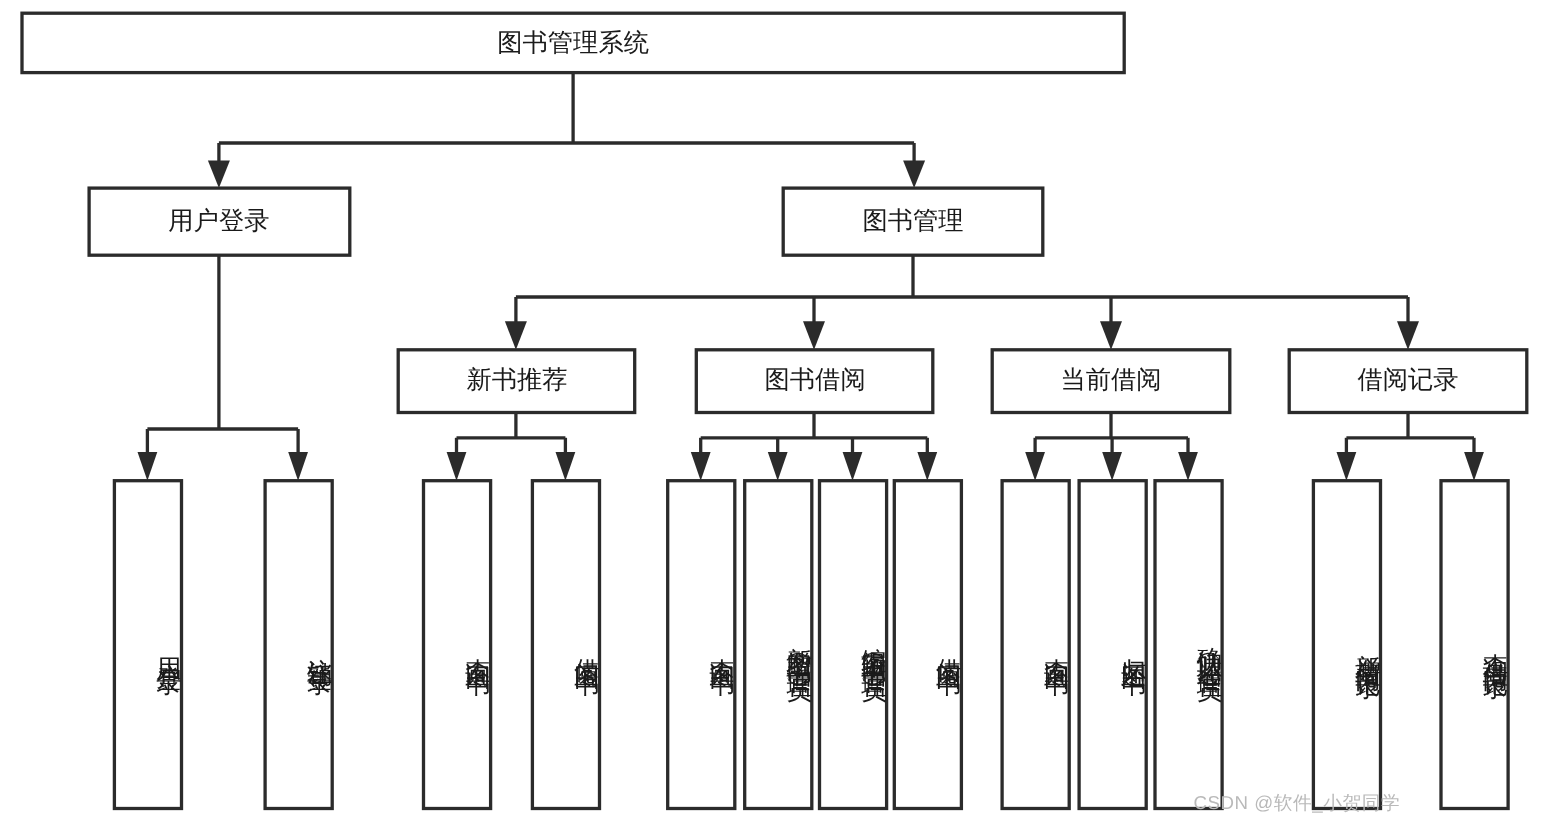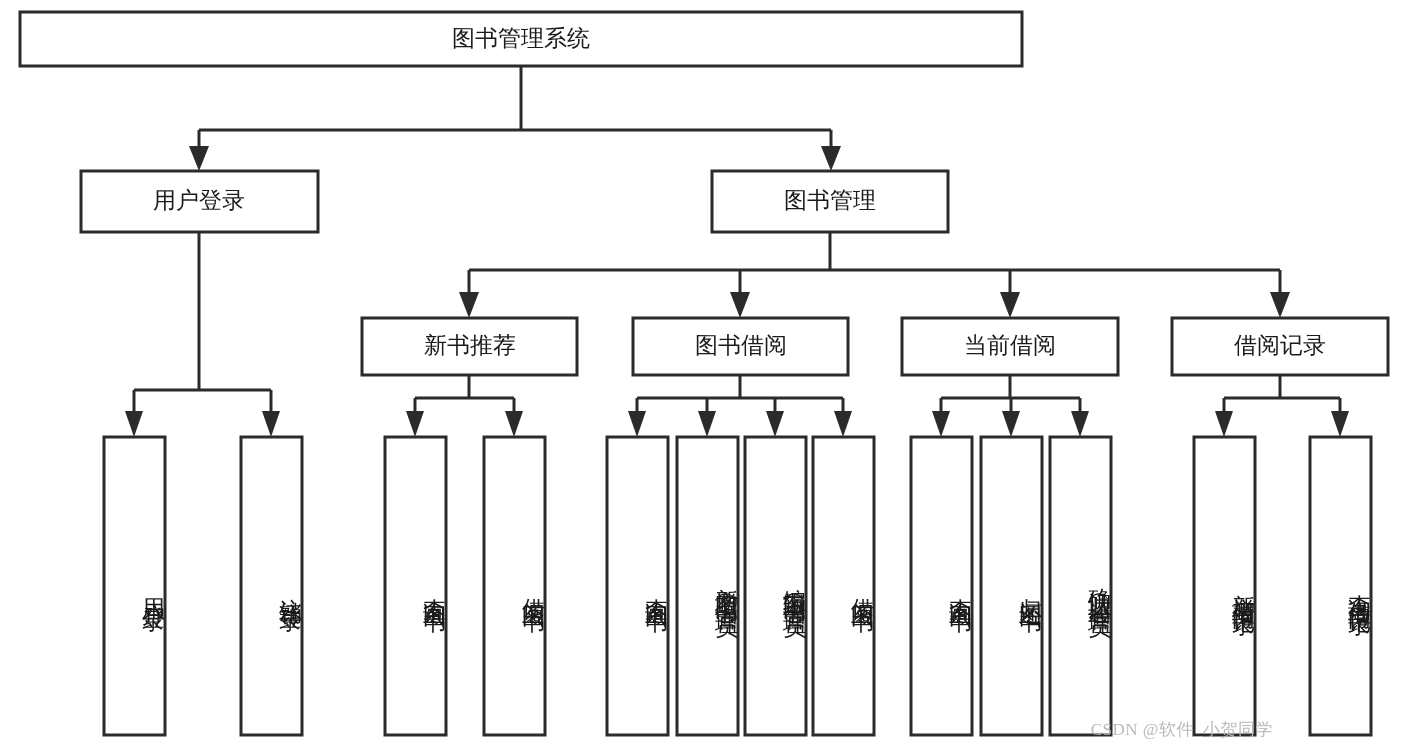--- a/index.html
+++ b/index.html
@@ -70,21 +70,21 @@
     display: flex;
     align-items: center;
     justify-content: center;
     width: 100%;
     height: 100%;
   }
   .watermark {
     position: absolute;
     right: 14px;
     bottom: 6px;
-    font-family: Liberation Serif, serif;
+    font-family: Liberation Sans, sans-serif;
     font-size: 17px;
     color: #b9b9b9;
     letter-spacing: 0.5px;
     white-space: nowrap;
     user-select: none;
   }
 </style>
 </head>
 <body>
 

